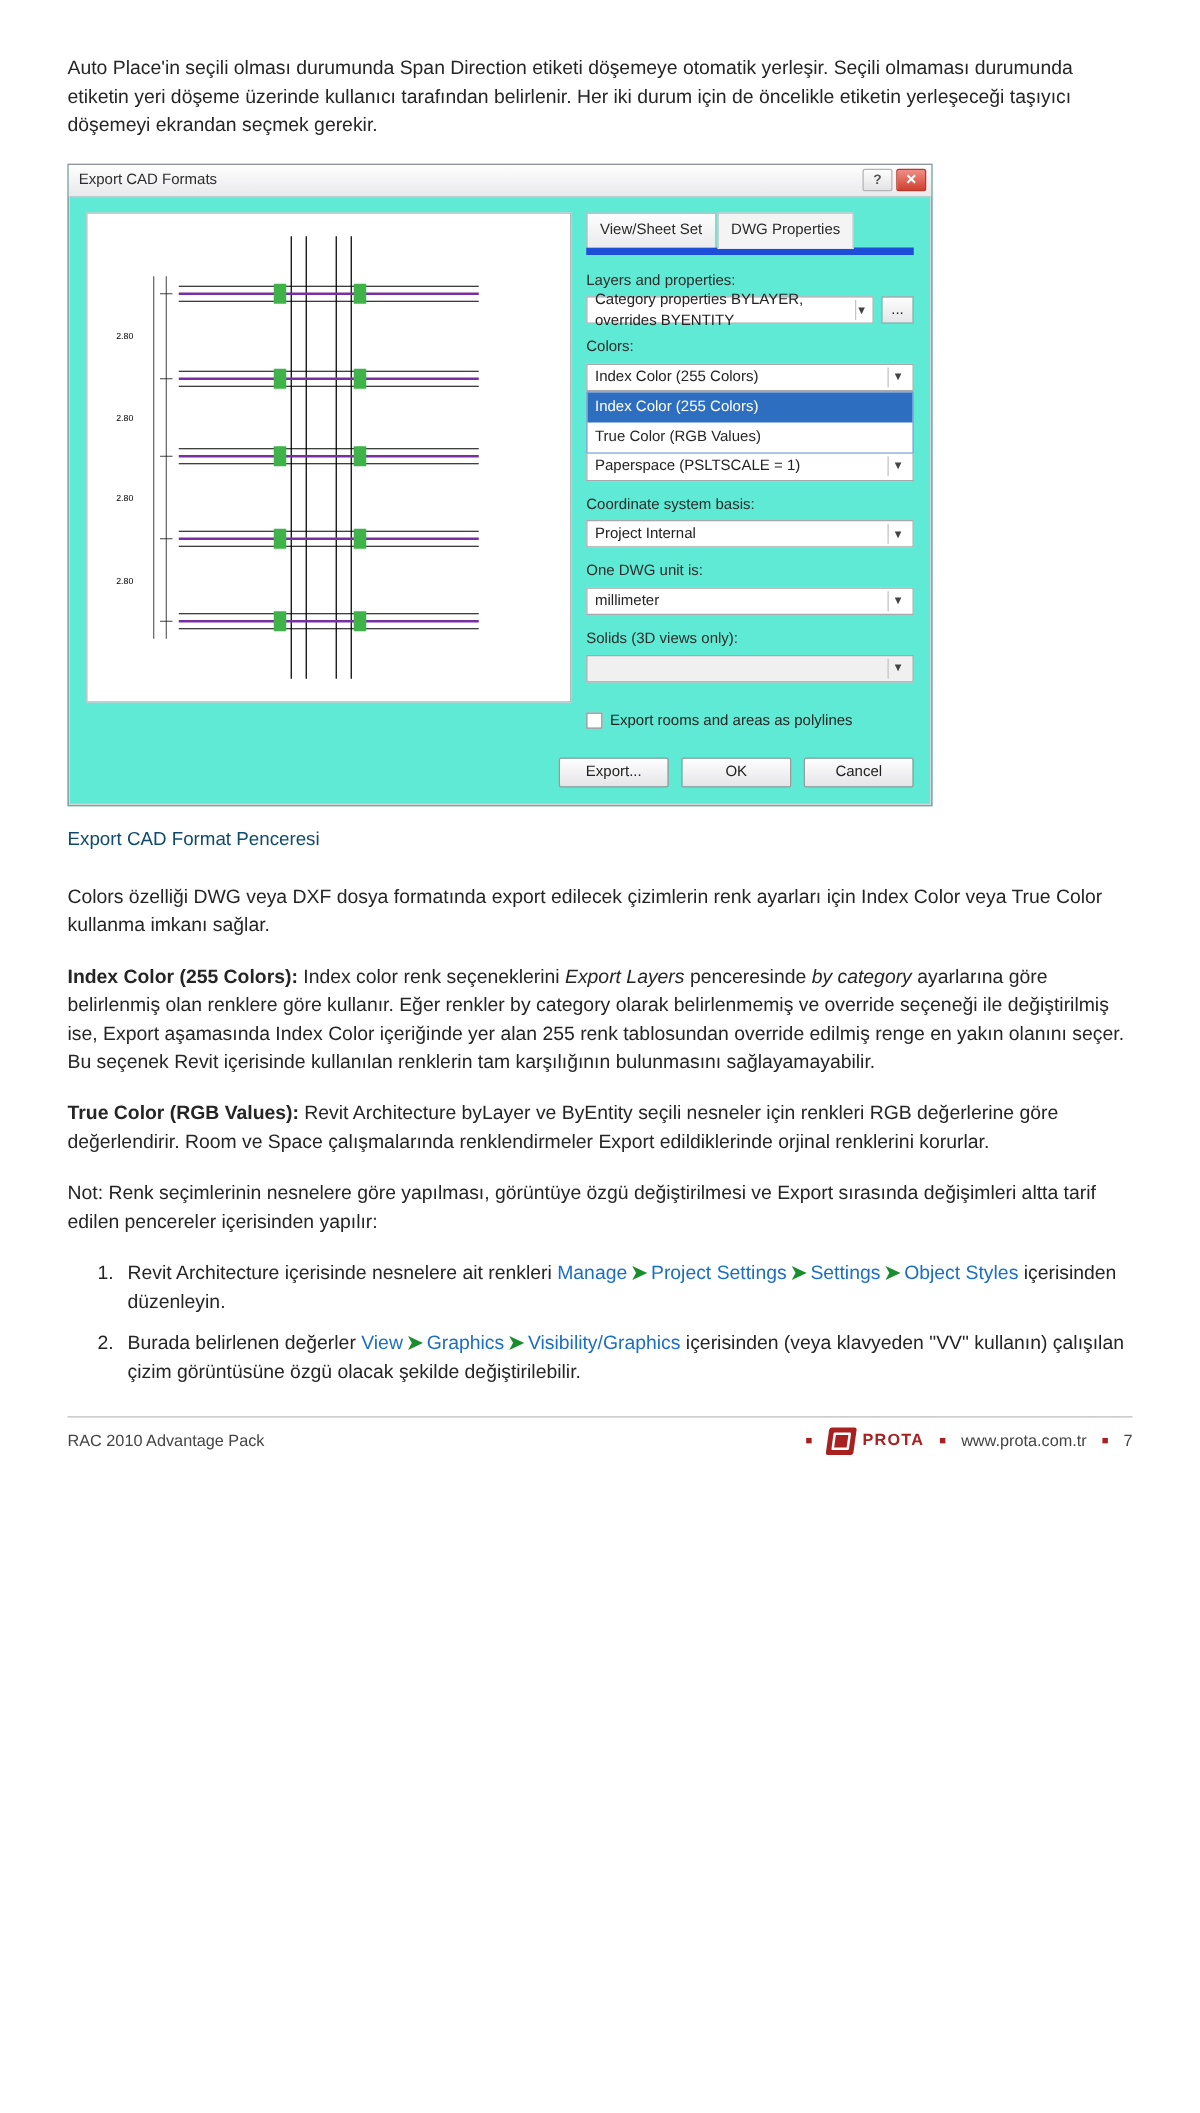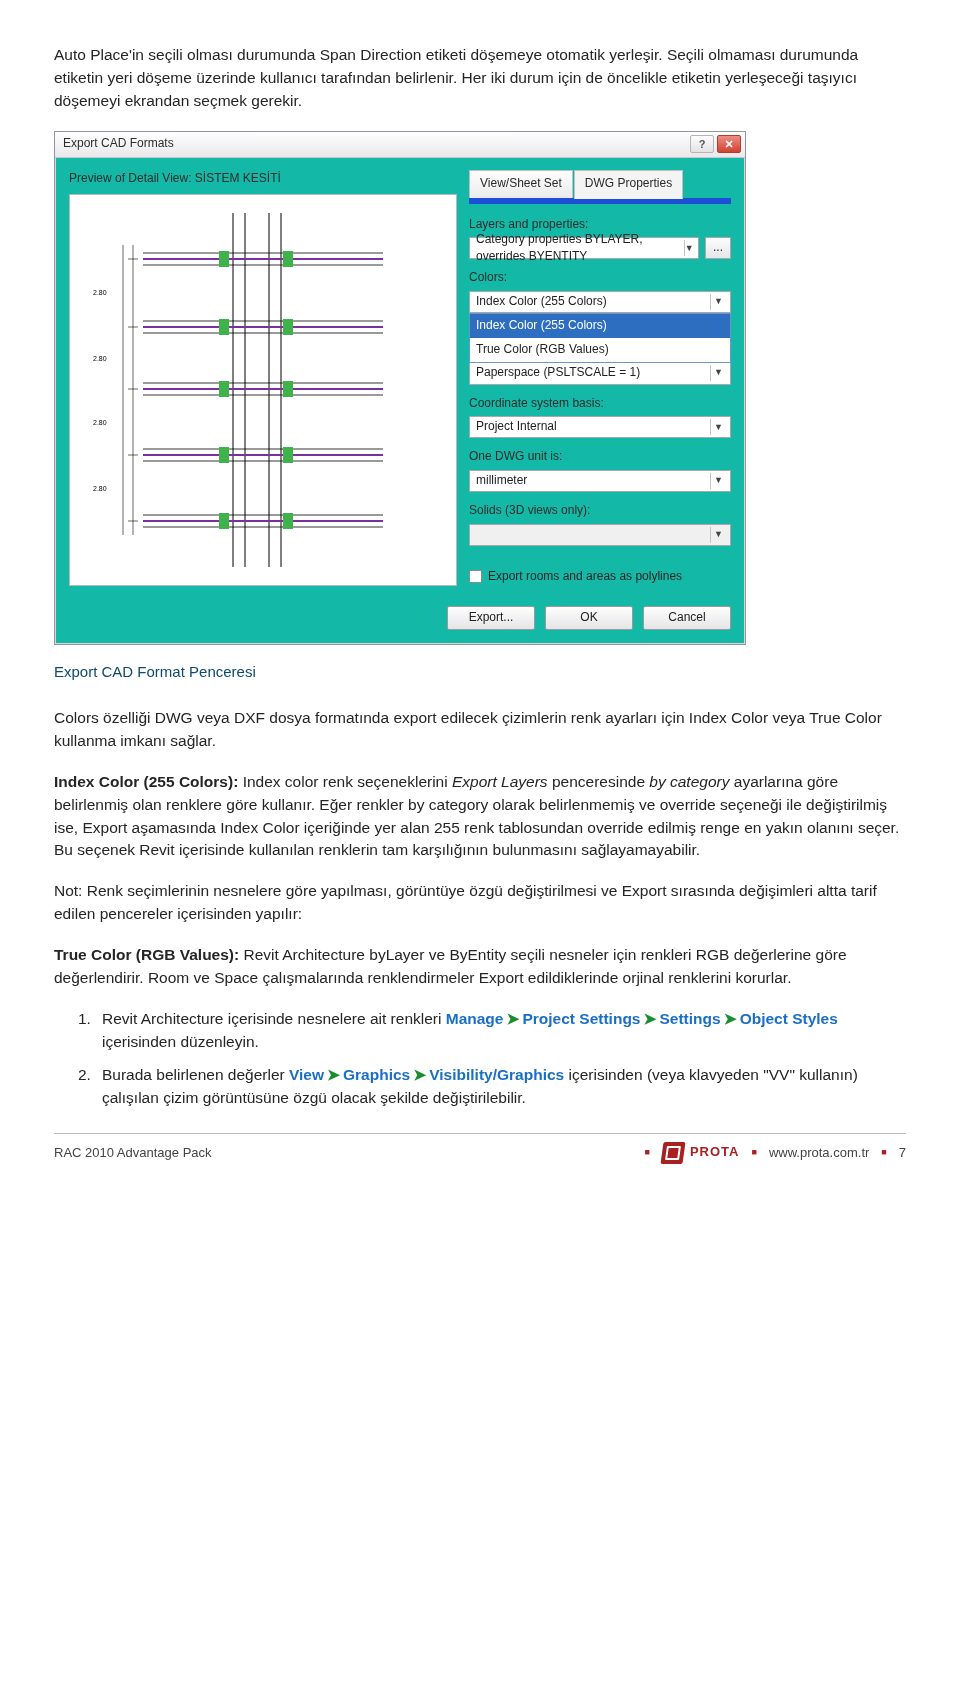--- a/index.html
+++ b/index.html
@@ -22,27 +22,27 @@
   .italic { font-style: italic; }
   .caption {
     color: #0c4a6e;
     font-size: 15px;
     margin: 16px 0 24px 0;
   }
   .bold { font-weight: 600; }
   .list { margin: 14px 0 18px 24px; }
   .list-item { display: flex; margin-bottom: 10px; }
   .list-num { width: 24px; flex-shrink: 0; }
-  .link-blue { color: #1a6fc5; font-weight: bold; }
+  .link-blue { color: #1a6fc5; }
   .arrow { color: #1a8e2e; font-weight: 700; padding: 0 3px; }
   
   .shot-wrap { margin: 8px 0 4px 0; }
   .dlg {
     border: 1px solid #9095a0;
-    background: #14b8a6;
+    background: #5eead4;
     width: 692px;
     box-shadow: 0 0 0 1px #d8d8d8 inset;
   }
   .dlg-titlebar {
     display: flex; align-items: center; justify-content: space-between;
     background: linear-gradient(#fefefe,#e9e9ec);
     border-bottom: 1px solid #c8c8cc;
     height: 26px; padding: 0 4px 0 8px;
     font-size: 12px; color: #2d2d2d;
   }
@@ -143,21 +143,20 @@
       <div class="dlg-titlebar">
         <span>Export CAD Formats</span>
         <div class="dlg-tb-icons">
           <div class="tb-btn">?</div>
           <div class="tb-btn tb-close">✕</div>
         </div>
       </div>
 
       <div class="dlg-body">
         <div class="left-col">
-          <div class="prev-label">Preview of Detail View: SİSTEM KESİTİ</div>
           <div class="prev-frame">
             <svg class="preview-svg" viewBox="0 0 360 370">
               <g stroke="#000" stroke-width="1" fill="none">
                 <line x1="150" y1="8" x2="150" y2="362"></line>
                 <line x1="162" y1="8" x2="162" y2="362"></line>
                 <line x1="186" y1="8" x2="186" y2="362"></line>
                 <line x1="198" y1="8" x2="198" y2="362"></line>
               </g>
               <g stroke="#7a2fa0" stroke-width="2">
                 <line x1="60" y1="54" x2="300" y2="54"></line>
@@ -282,25 +281,25 @@
   </div>
 
   <p class="caption">Export CAD Format Penceresi</p>
 
   <p class="para">Colors özelliği DWG veya DXF dosya formatında export edilecek çizimlerin renk ayarları için Index Color veya True Color kullanma imkanı sağlar.</p>
 
   <p class="para">
     <span class="bold">Index Color (255 Colors): </span><span>Index color renk seçeneklerini </span><span class="italic">Export Layers</span><span> penceresinde </span><span class="italic">by category</span><span> ayarlarına göre belirlenmiş olan renklere göre kullanır. Eğer renkler by category olarak belirlenmemiş ve override seçeneği ile değiştirilmiş ise, Export aşamasında Index Color içeriğinde yer alan 255 renk tablosundan override edilmiş renge en yakın olanını seçer. Bu seçenek Revit içerisinde kullanılan renklerin tam karşılığının bulunmasını sağlayamayabilir.</span>
   </p>
 
-  <p class="para">Not:  Renk seçimlerinin nesnelere göre yapılması, görüntüye özgü değiştirilmesi ve Export sırasında değişimleri altta tarif edilen pencereler içerisinden yapılır:</p>
-
   <p class="para">
     <span class="bold">True Color (RGB Values): </span><span>Revit Architecture byLayer ve ByEntity seçili nesneler için renkleri RGB değerlerine göre değerlendirir. Room ve Space çalışmalarında renklendirmeler Export edildiklerinde orjinal renklerini korurlar.</span>
   </p>
+
+  <p class="para">Not:  Renk seçimlerinin nesnelere göre yapılması, görüntüye özgü değiştirilmesi ve Export sırasında değişimleri altta tarif edilen pencereler içerisinden yapılır:</p>
 
   <div class="list">
     <div class="list-item">
       <div class="list-num">1.</div>
       <div>
         <span>Revit Architecture içerisinde nesnelere ait renkleri </span><span class="link-blue">Manage</span><span class="arrow">➤</span><span class="link-blue">Project Settings</span><span class="arrow">➤</span><span class="link-blue">Settings</span><span class="arrow">➤</span><span class="link-blue">Object Styles</span><span> içerisinden düzenleyin.</span>
       </div>
     </div>
     <div class="list-item">
       <div class="list-num">2.</div>

